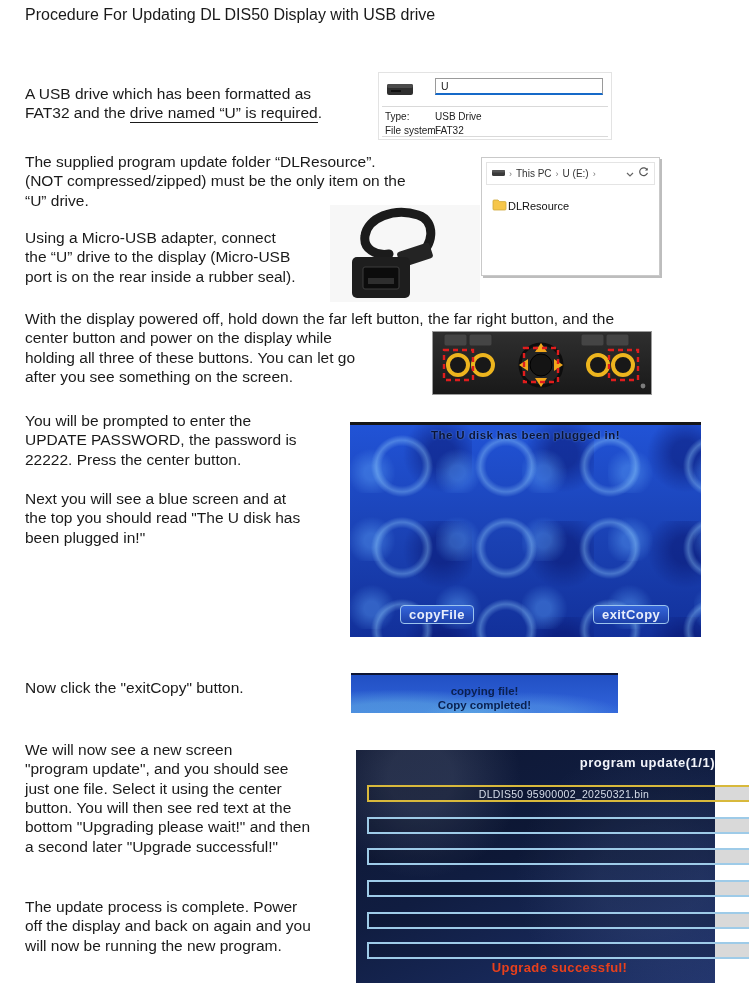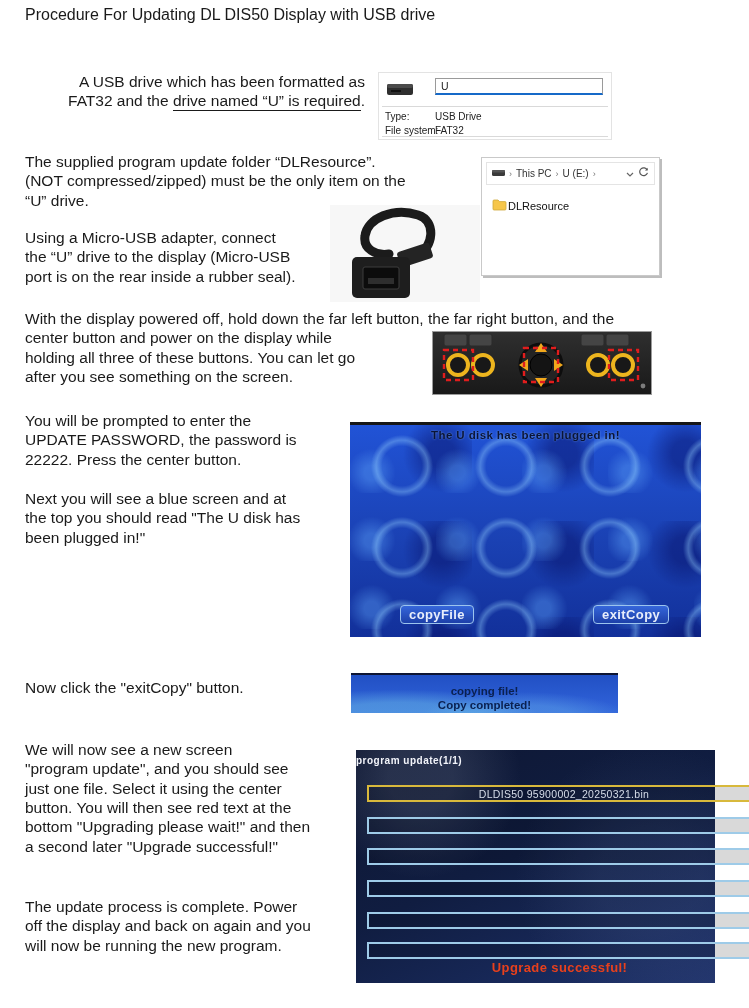--- a/index.html
+++ b/index.html
@@ -65,37 +65,37 @@
        radial-gradient(ellipse at 65% 110%, rgba(120,200,240,.30) 0 20%, rgba(120,200,240,0) 42%),
        linear-gradient(180deg,#2150c4 0%,#2b5cd2 60%,#3265da 100%);
      font-size:11.5px;font-weight:bold;color:#0a2050;line-height:14px;padding-top:9px;}
 
   
   .progscreen{position:absolute;left:356px;top:750px;width:359px;height:233px;
      background-image:
        radial-gradient(circle at 18% 12%, rgba(170,180,200,0.16) 0 9%, rgba(170,180,200,0) 28%),
        radial-gradient(circle at 82% 55%, rgba(110,130,170,0.12) 0 16%, rgba(110,130,170,0) 42%),
        linear-gradient(155deg,#0e1732 0%,#101d41 45%,#1a2c60 85%,#22356d 100%);}
-  .progscreen .ptitle{position:absolute;left:0;right:0;top:5px;text-align:left;
-     font-size:10px;font-weight:bold;color:#f2f4fa;letter-spacing:.5px;}
+  .progscreen .ptitle{position:absolute;left:0;right:0;top:5px;text-align:right;
+     font-size:13px;font-weight:bold;color:#f2f4fa;letter-spacing:.5px;}
   .urow{position:absolute;left:11px;width:394px;height:17px;box-sizing:border-box;
      border:2px solid #9ecbe8;background:rgba(0,0,0,0.15);display:flex;align-items:center;
      justify-content:center;}
   .urow.sel{border-color:#d8b93c;color:#d5dce8;font-size:10.5px;letter-spacing:.3px;}
   .progscreen .status{position:absolute;left:0;right:0;top:210px;text-align:center;
      font-size:13px;font-weight:bold;color:#e8401c;letter-spacing:.4px;margin-left:48px;}
 </style>
 </head>
 <body>
 
 <div class="page">
 
   <div class="txt title" style="left:25px;top:5px;width:700px;">Procedure For Updating DL DIS50 Display with USB drive</div>
 
-  <div class="txt" style="left:25px;top:72px;width:340px;text-align:right;"><span>A USB drive which has been formatted as
+  <div class="txt" style="left:25px;top:84px;width:340px;"><span>A USB drive which has been formatted as
 FAT32 and the </span><span class="u">drive named “U” is required</span><span>.</span></div>
 
   <div class="usbprops">
     <span class="driveicon">
       <svg width="26" height="15" viewBox="0 0 26 15">
           <rect x="0" y="2" width="26" height="11" rx="2" fill="#2e2e2e"></rect>
           <rect x="0" y="2" width="26" height="4" rx="2" fill="#4b4b4b"></rect>
           <rect x="4" y="8" width="10" height="2" fill="#111"></rect>
         </svg>
     </span>

